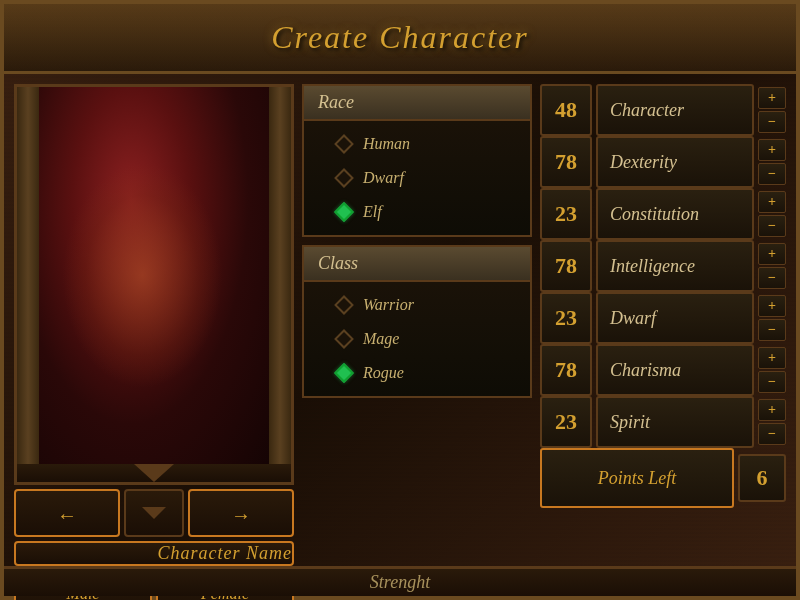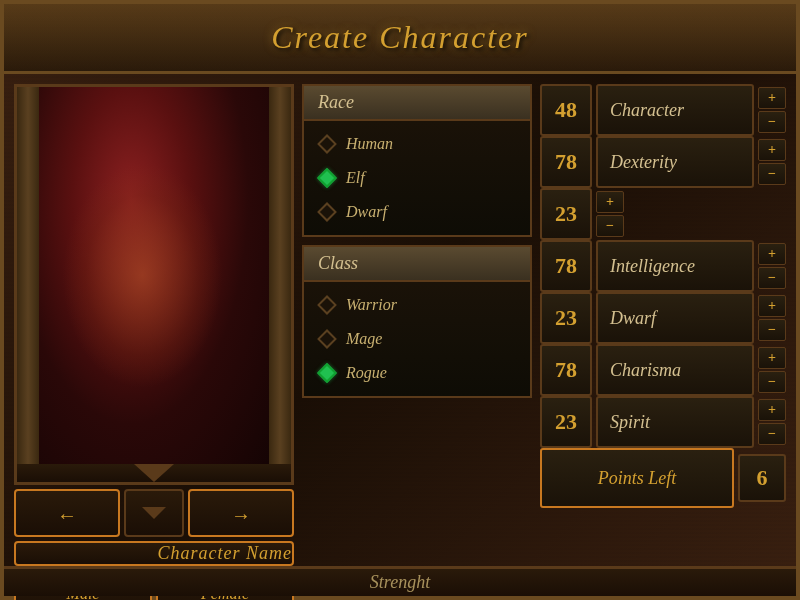--- a/index.html
+++ b/index.html
@@ -229,21 +229,21 @@
       border-bottom: none;
       padding: 6px 14px;
       color: #d4c090;
       font-size: 18px;
       font-style: italic;
     }
 
     .option-list {
       background: linear-gradient(180deg, #1a1208, #0e0c05);
       border: 2px solid #5a3a1a;
-      padding: 6px 0;
+      padding: 6px 17px;
     }
 
     .option-item {
       display: flex;
       align-items: center;
       padding: 8px 16px;
       gap: 12px;
       cursor: pointer;
       color: #c8b070;
       font-size: 16px;
@@ -457,26 +457,26 @@
 
       <div class="section-header">
         <span>Race</span>
       </div>
       <div class="option-list">
         <div class="option-item">
           <div class="option-diamond"></div>
           <span>Human</span>
         </div>
         <div class="option-item">
+          <div class="option-diamond"></div>
+          <span>Dwarf</span>
+        </div>
+        <div class="option-item">
           <div class="option-diamond selected"></div>
           <span>Elf</span>
-        </div>
-        <div class="option-item">
-          <div class="option-diamond"></div>
-          <span>Dwarf</span>
         </div>
       </div>
 
       <div class="section-gap"></div>
 
       <div class="section-header">
         <span>Class</span>
       </div>
       <div class="option-list">
         <div class="option-item">
@@ -508,20 +508,21 @@
           <div class="stat-row">
             <div class="stat-value-box">78</div>
             <div class="stat-name-box">Dexterity</div>
             <div class="stat-controls">
               <div class="stat-btn">+</div>
               <div class="stat-btn">−</div>
             </div>
           </div>
           <div class="stat-row">
             <div class="stat-value-box">23</div>
+            <div class="stat-name-box">Constitution</div>
             <div class="stat-controls">
               <div class="stat-btn">+</div>
               <div class="stat-btn">−</div>
             </div>
           </div>
           <div class="stat-row">
             <div class="stat-value-box">78</div>
             <div class="stat-name-box">Intelligence</div>
             <div class="stat-controls">
               <div class="stat-btn">+</div>

